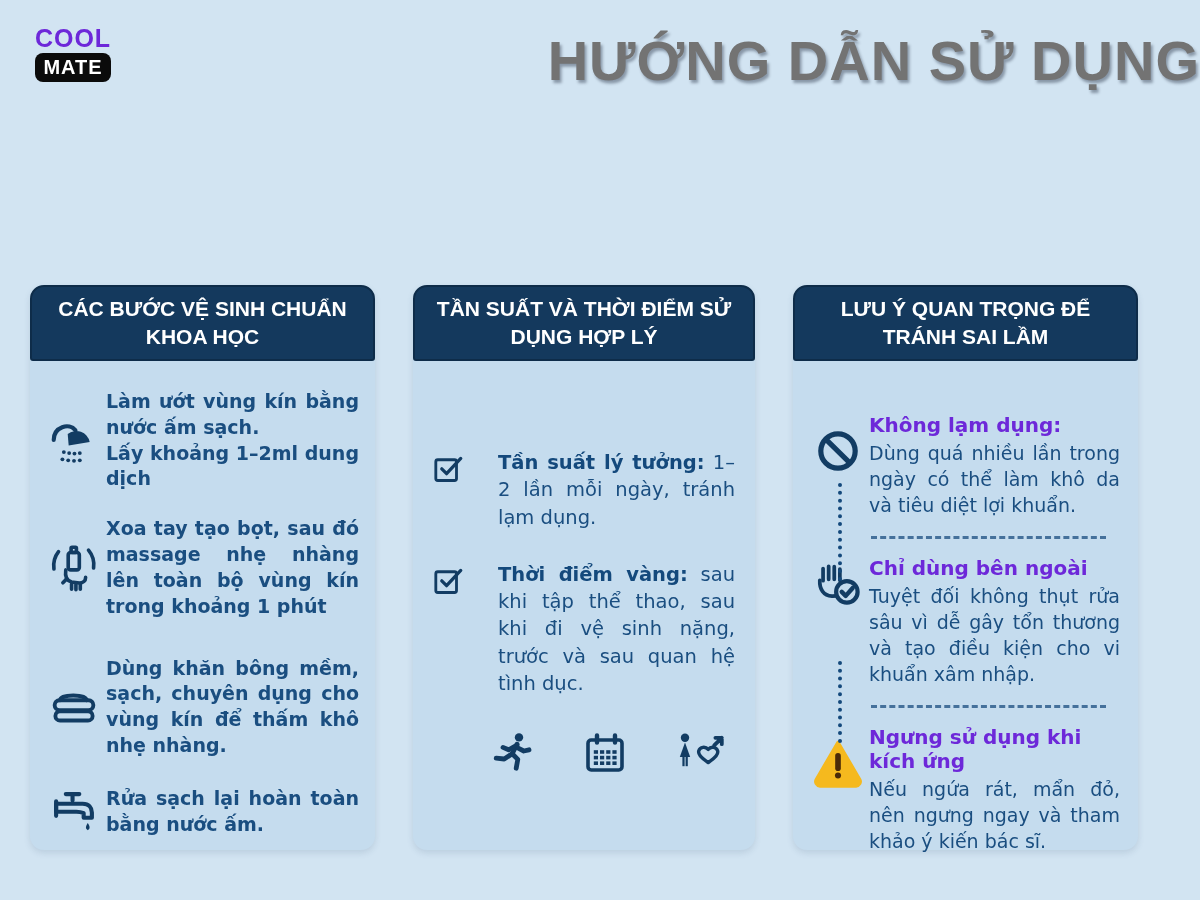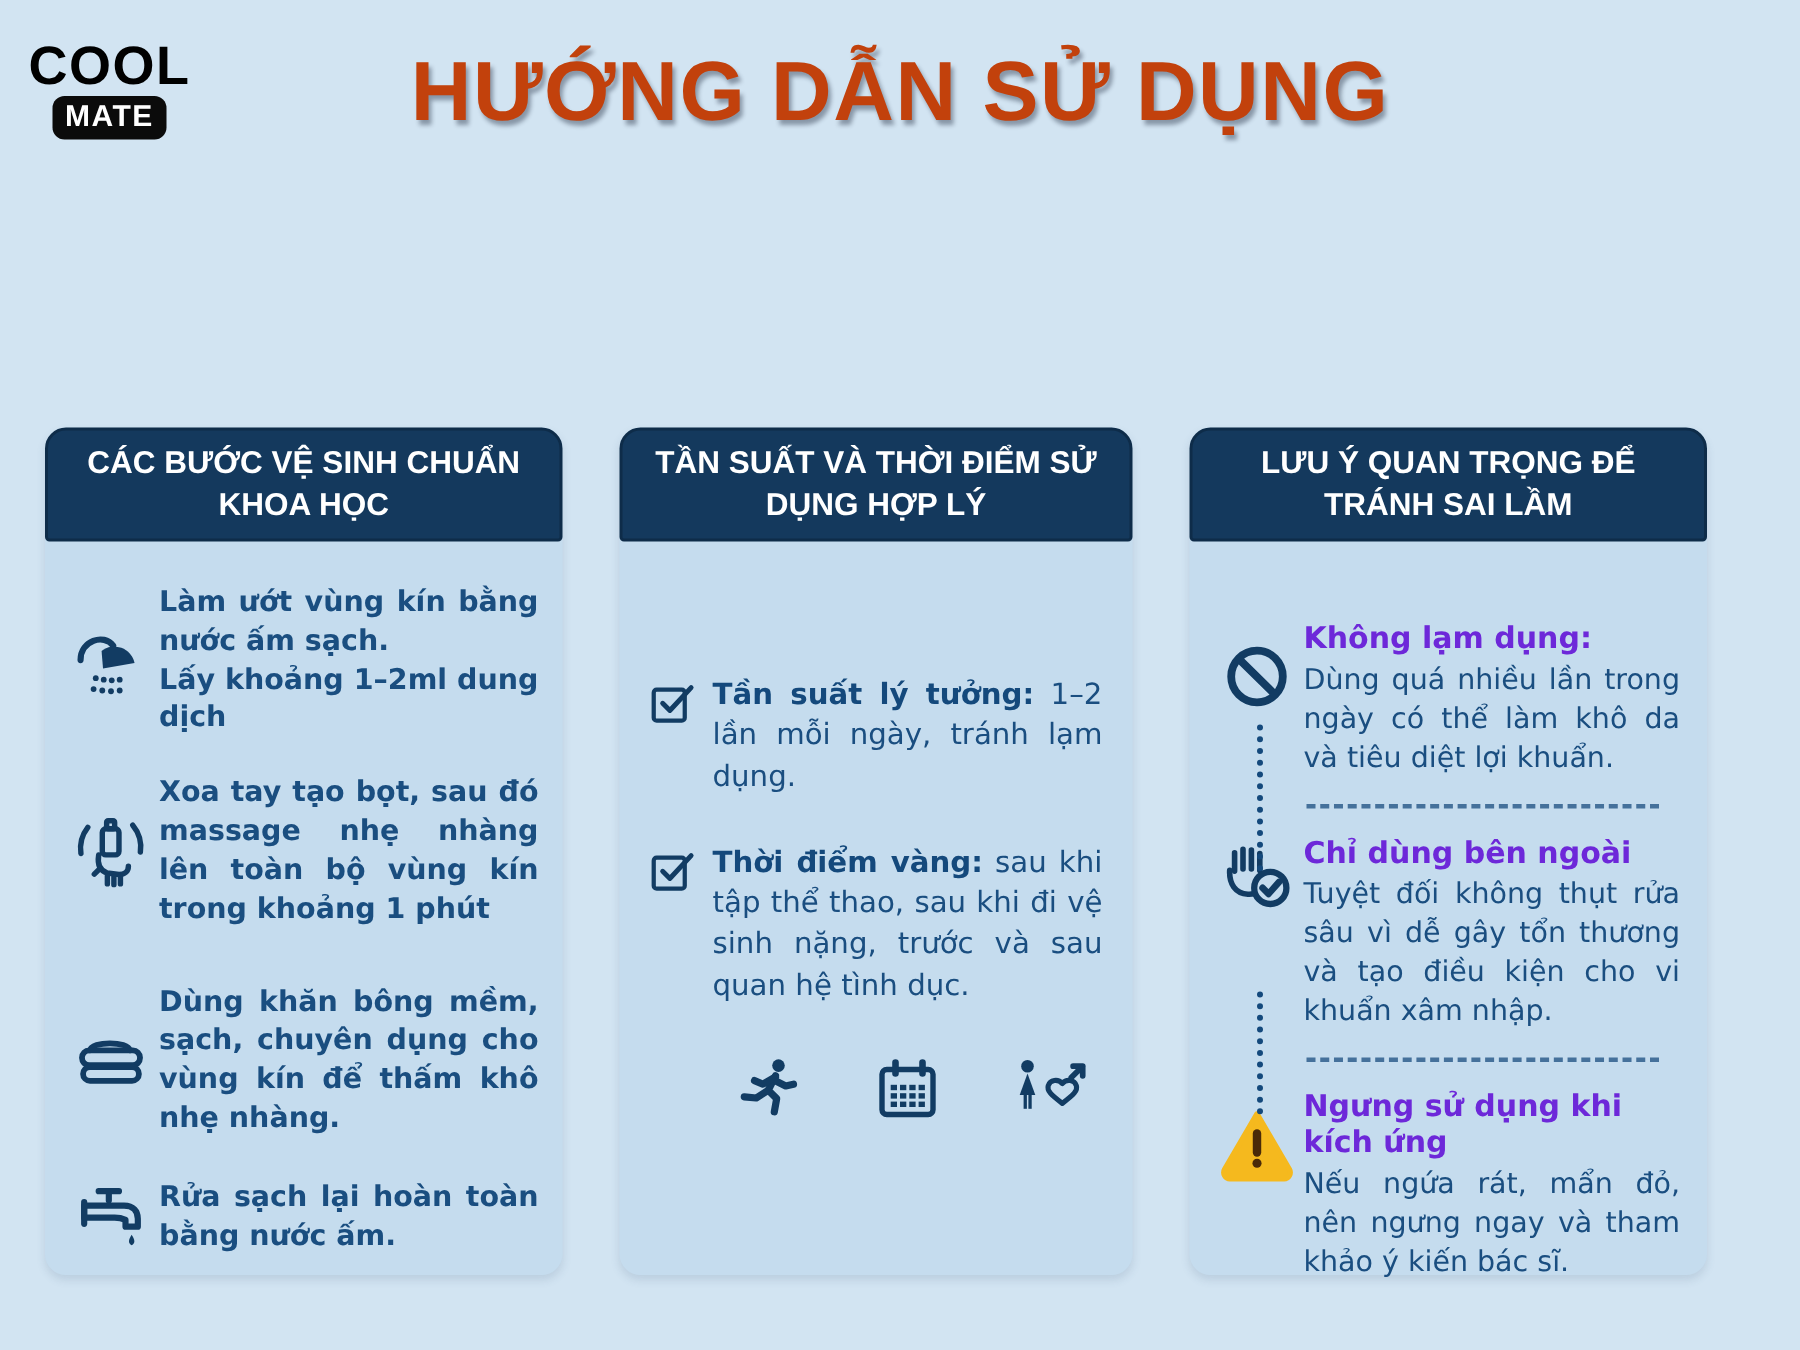--- a/index.html
+++ b/index.html
@@ -9,26 +9,26 @@
     background:#d2e4f2;
     position:relative;
     overflow:hidden;
     color:#174f82;
   }
   .page { position:absolute; inset:0; }
 
   
   .logo { position:absolute; left:18px; top:26px; width:110px; text-align:center;
           font-family:"Liberation Sans", sans-serif; }
-  .logo-top { font-size:36px; font-weight:bold; color:#000000; letter-spacing:1px; line-height:1.0; }
+  .logo-top { font-size:25px; font-weight:bold; color:#6d28d9; letter-spacing:1px; line-height:1.0; }
   .logo-bottom { display:inline-block; margin-top:2px; background:#0b0b0b; color:#ffffff;
                  font-size:20px; font-weight:bold; letter-spacing:1px; line-height:1.0;
                  padding:4px 8px 5px; border-radius:8px; }
-  .main-title { position:absolute; left:0; right:0; text-align:center;
-                font-family:"Liberation Sans", sans-serif; font-weight:bold; color:#c2410c;
+  .main-title { position:absolute; left:0; right:0; text-align:right;
+                font-family:"Liberation Sans", sans-serif; font-weight:bold; color:#737373;
                 text-shadow:2px 3px 3px rgba(25,35,55,.40); letter-spacing:1px; }
   .title-line1 { top:28px; font-size:56px; }
   .title-line2 { top:96px; font-size:56px; }
 
   
   .card { position:absolute; top:285px; height:565px; width:345px;
           background:#c5dcee; border-radius:14px;
           box-shadow:0 3px 6px rgba(60,90,120,.15); }
   .card-1 { left:30px; }
   .card-2 { left:413px; width:342px; }
@@ -44,21 +44,21 @@
   .card-1 .card-body { padding:28px 16px 0 12px; }
   .step { display:flex; align-items:center; margin-bottom:24px; }
   .step .icn { width:64px; flex:0 0 64px; display:flex; justify-content:center; color:#123c63; }
   .step .txt { flex:1; font-size:19px; font-weight:bold; color:#1a4e80;
                text-align:justify; line-height:1.36; }
   .step-3 { margin-top:14px; margin-bottom:14px; }
   .step-4 { margin-top:36px; }
 
   
   .card-2 .card-body { padding:88px 20px 0 18px; }
-  .point { display:flex; align-items:flex-start; margin-bottom:30px; }
+  .point { display:flex; align-items:flex-start; margin-bottom:30px;gap:23px; }
   .point .icn { width:44px; flex:0 0 44px; color:#123c63; padding-top:2px; }
   .point .txt { flex:1; font-size:19.5px; color:#1a4e80; text-align:justify; line-height:1.4; }
   .point .txt b { color:#14497c; }
   .footer-icons { display:flex; align-items:center; gap:44px; padding-left:58px; margin-top:32px;
                   color:#123c63; }
 
   
   .card-3 .card-body { padding:52px 18px 0 14px; }
   .note { display:flex; align-items:flex-start; }
   .note .icn { width:62px; flex:0 0 62px; display:flex; justify-content:center; color:#123c63; }

